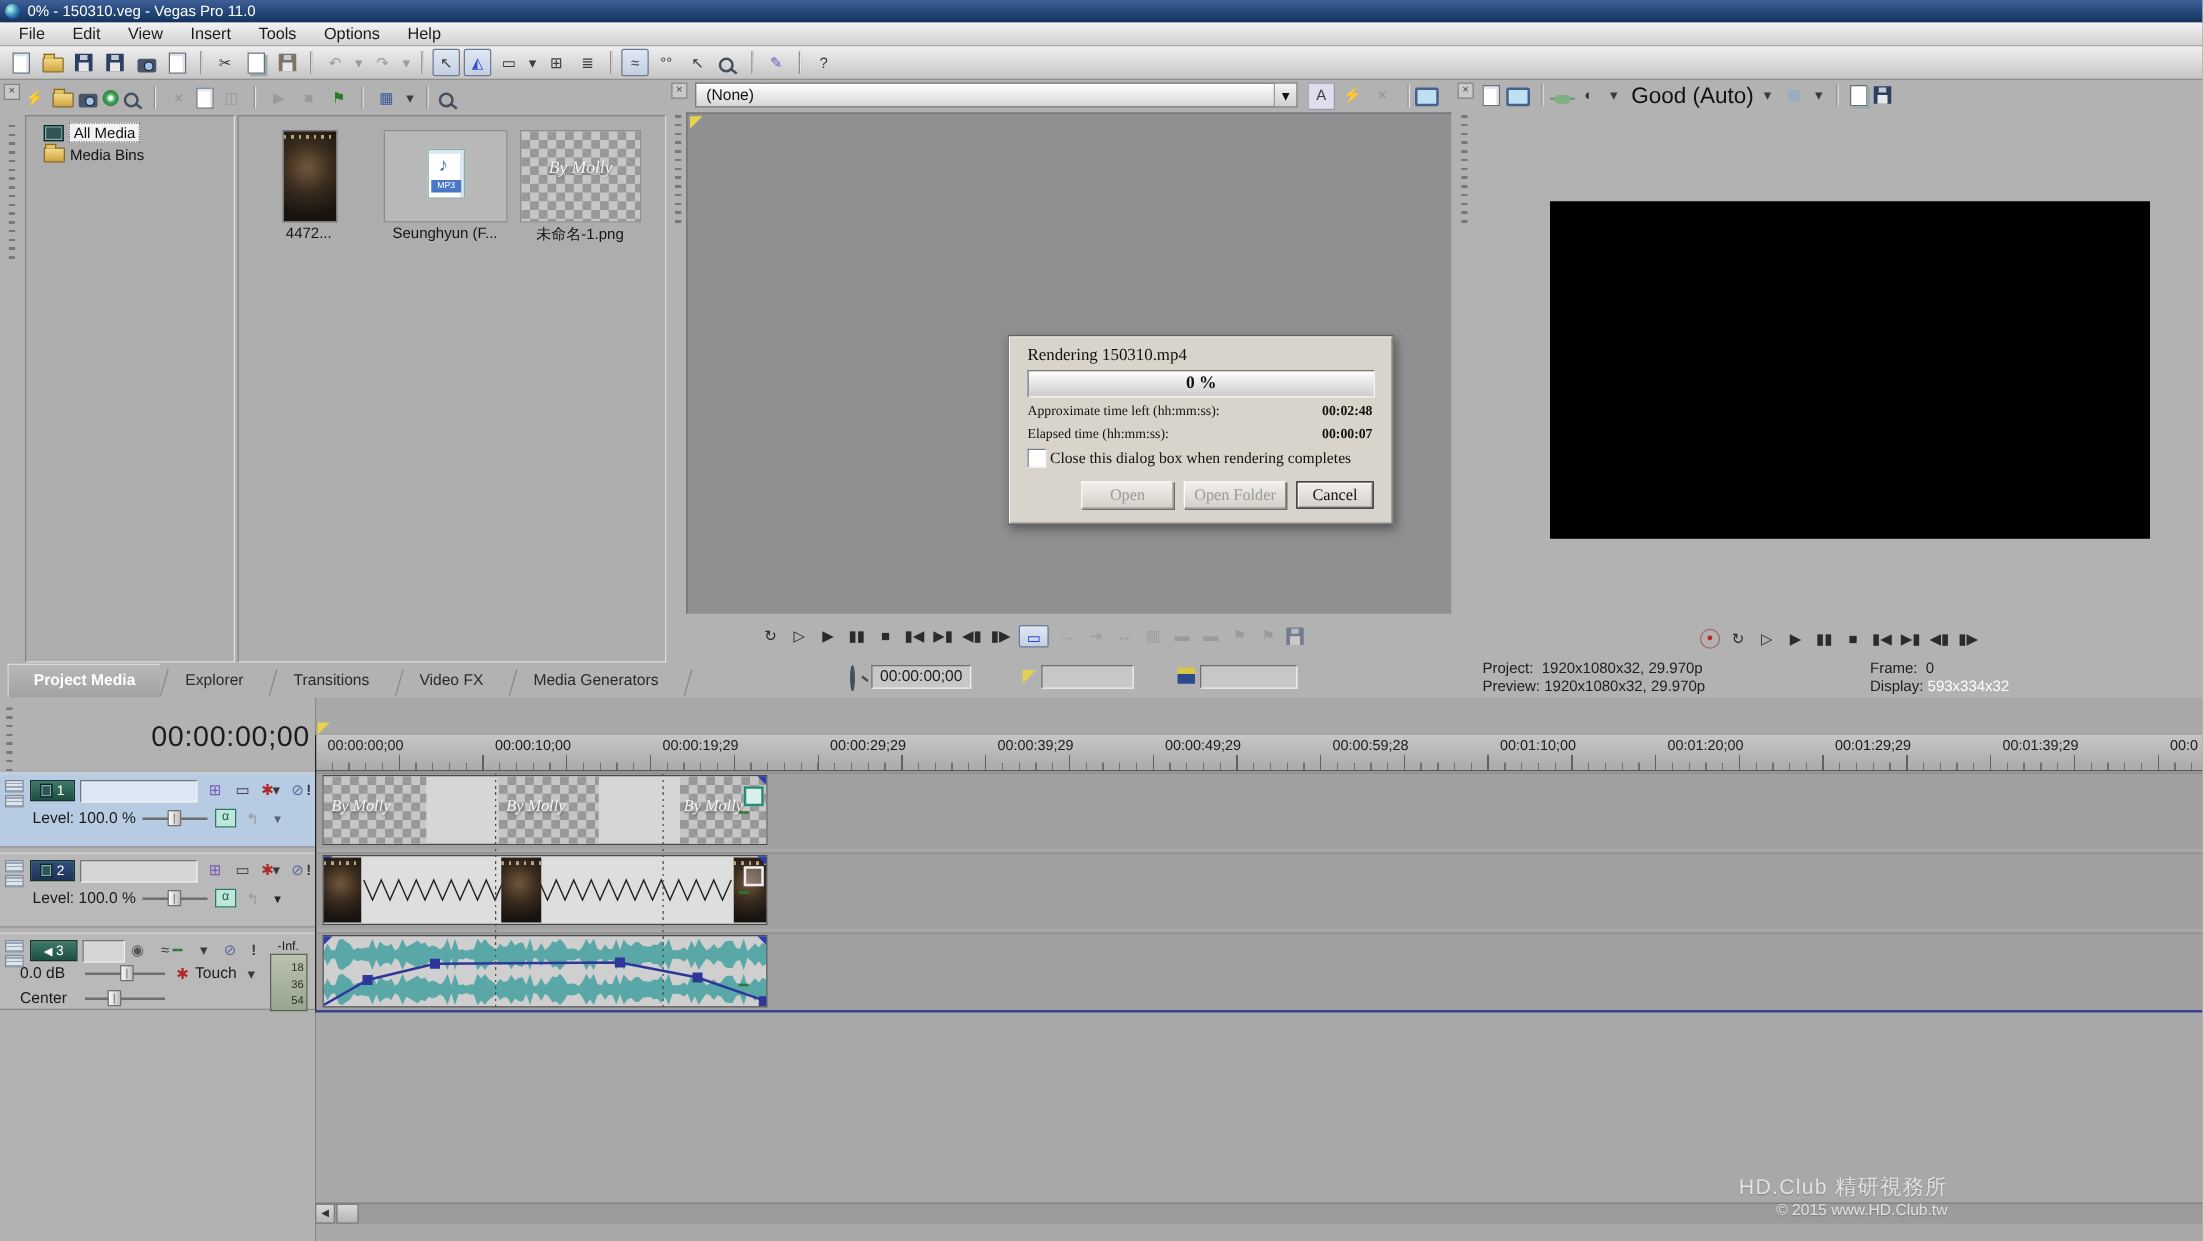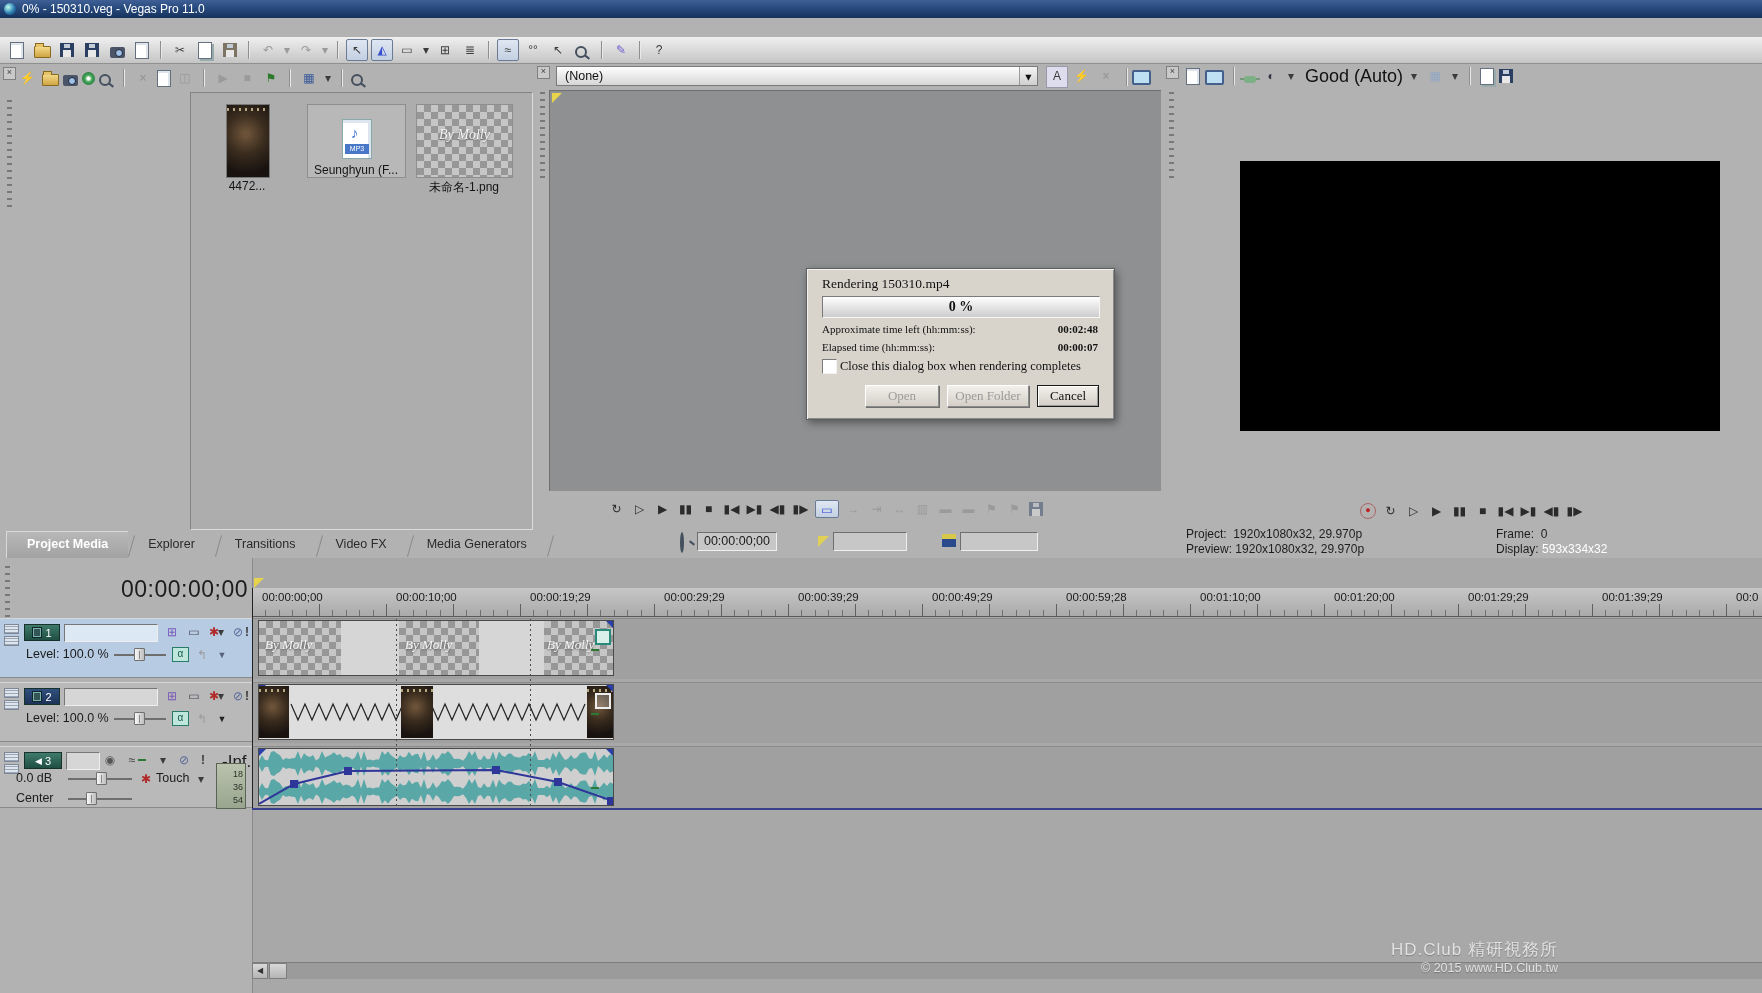--- a/index.html
+++ b/index.html
@@ -110,20 +110,29 @@
 
 <div id="app">
 
   
   <div class="r" id="titlebar">
     <div class="r" id="appicon"></div>
     <span class="r" style="left:22px">0% - 150310.veg - Vegas Pro 11.0</span>
   </div>
 
   
+  <div class="r" id="menubar">
+    <span class="menu-item">File</span>
+    <span class="menu-item">Edit</span>
+    <span class="menu-item">View</span>
+    <span class="menu-item">Insert</span>
+    <span class="menu-item">Tools</span>
+    <span class="menu-item">Options</span>
+    <span class="menu-item">Help</span>
+  </div>
 
   
   <div class="r" id="toolbar">
     <div class="tbtn">
         <span class="page"></span>
       </div>
     <div class="tbtn">
         <span class="folder"></span>
       </div>
     <div class="tbtn">
@@ -215,33 +224,43 @@
     <span class="gi gray">▶</span>
     <span class="gi gray">■</span>
     <span class="gi" style="color:#2a7a2a">⚑</span>
     <div class="sep"></div>
     <span class="gi" style="color:#3a5a9a">▦</span>
     <span class="gi" style="width:10px">▾</span>
     <div class="sep"></div>
     <span class="mag"></span>
   </div>
 
+  <div class="r tree-box" style="left:20px;top:92px;width:166px;height:436px">
+    <div class="tree-item" style="margin:5px 0 0 14px">
+      <span class="film-ico"></span>
+      <span class="hl">All Media</span>
+    </div>
+    <div class="tree-item" style="margin:3px 0 0 14px">
+      <span class="folder" style="margin-top:0"></span>
+      <span>Media Bins</span>
+    </div>
+  </div>
 
   <div class="r list-box" style="left:190px;top:92px;width:341px;height:436px">
 
     <div class="r darkimg" style="left:35px;top:11px;width:42px;height:72px;border:1px solid #777"></div>
     <div class="r thumb-label" style="left:20px;top:86px;width:72px">4472...</div>
 
     <div class="r" style="left:116px;top:11px;width:97px;height:72px;background:#b8b8b8;border:1px solid #8e8e8e">
       <div class="r" style="left:34px;top:14px;width:28px;height:38px;background:#fff;border:1px solid #8aa;box-shadow:inset -3px 3px 0 #dde6ee">
         <div class="r" style="left:8px;top:4px;font-size:15px;color:#3a6fd8">♪</div>
         <div class="r" style="left:2px;top:24px;width:24px;height:10px;background:#4a78c8;color:#fff;font-size:7px;line-height:10px;text-align:center">MP3</div>
       </div>
     </div>
-    <div class="r thumb-label" style="left:104px;top:70px;width:122px">Seunghyun (F...</div>
+    <div class="r thumb-label" style="left:104px;top:86px;width:122px">Seunghyun (F...</div>
 
     <div class="r checker" style="left:225px;top:11px;width:95px;height:72px;border:1px solid #8e8e8e">
       <div class="r molly" style="left:0;top:22px;width:95px;text-align:center;font-size:14px">By Molly</div>
     </div>
     <div class="r thumb-label" style="left:214px;top:86px;width:118px">未命名-1.png</div>
   </div>
 
   
   <div class="r" id="tabbar">
     <div class="tab active">Project Media</div>
@@ -473,21 +492,21 @@
       <span style="font-size:9px">◀</span>
       <span>3</span>
     </div>
     <div class="r namefield" style="left:66px;top:5px;width:32px;background:#d6d6d6"></div>
     <span class="gi r" style="left:100px;top:3px;color:#555">◉</span>
     <span class="gi r" style="left:122px;top:3px">≈</span>
     <span class="r plug" style="left:142px;top:10px"></span>
     <span class="gi r" style="left:158px;top:3px;width:10px">▾</span>
     <span class="gi r" style="left:174px;top:3px;color:#5a6a9a">⊘</span>
     <span class="gi r" style="left:198px;top:3px;font-weight:bold;width:10px">!</span>
-    <span class="r" style="left:222px;top:5px;font-size:17px;color:#1b1b1b">-Inf.</span>
+    <span class="r" style="left:222px;top:5px;font-size:10px;color:#1b1b1b">-Inf.</span>
     <span class="r tklabel" style="left:16px;top:24px">0.0 dB</span>
     <div class="r slider-line" style="left:68px;top:31px;width:64px"></div>
     <div class="r thumbk" style="left:96px;top:25px"></div>
     <span class="gi r" style="left:136px;top:22px;color:#b02a2a">✱</span>
     <span class="r tklabel" style="left:156px;top:24px">Touch</span>
     <span class="gi r" style="left:196px;top:22px;width:10px">▾</span>
     <span class="r tklabel" style="left:16px;top:44px">Center</span>
     <div class="r slider-line" style="left:68px;top:51px;width:64px"></div>
     <div class="r thumbk" style="left:86px;top:45px"></div>
     <div class="r meter" style="left:216px;top:16px;width:28px;height:44px">

